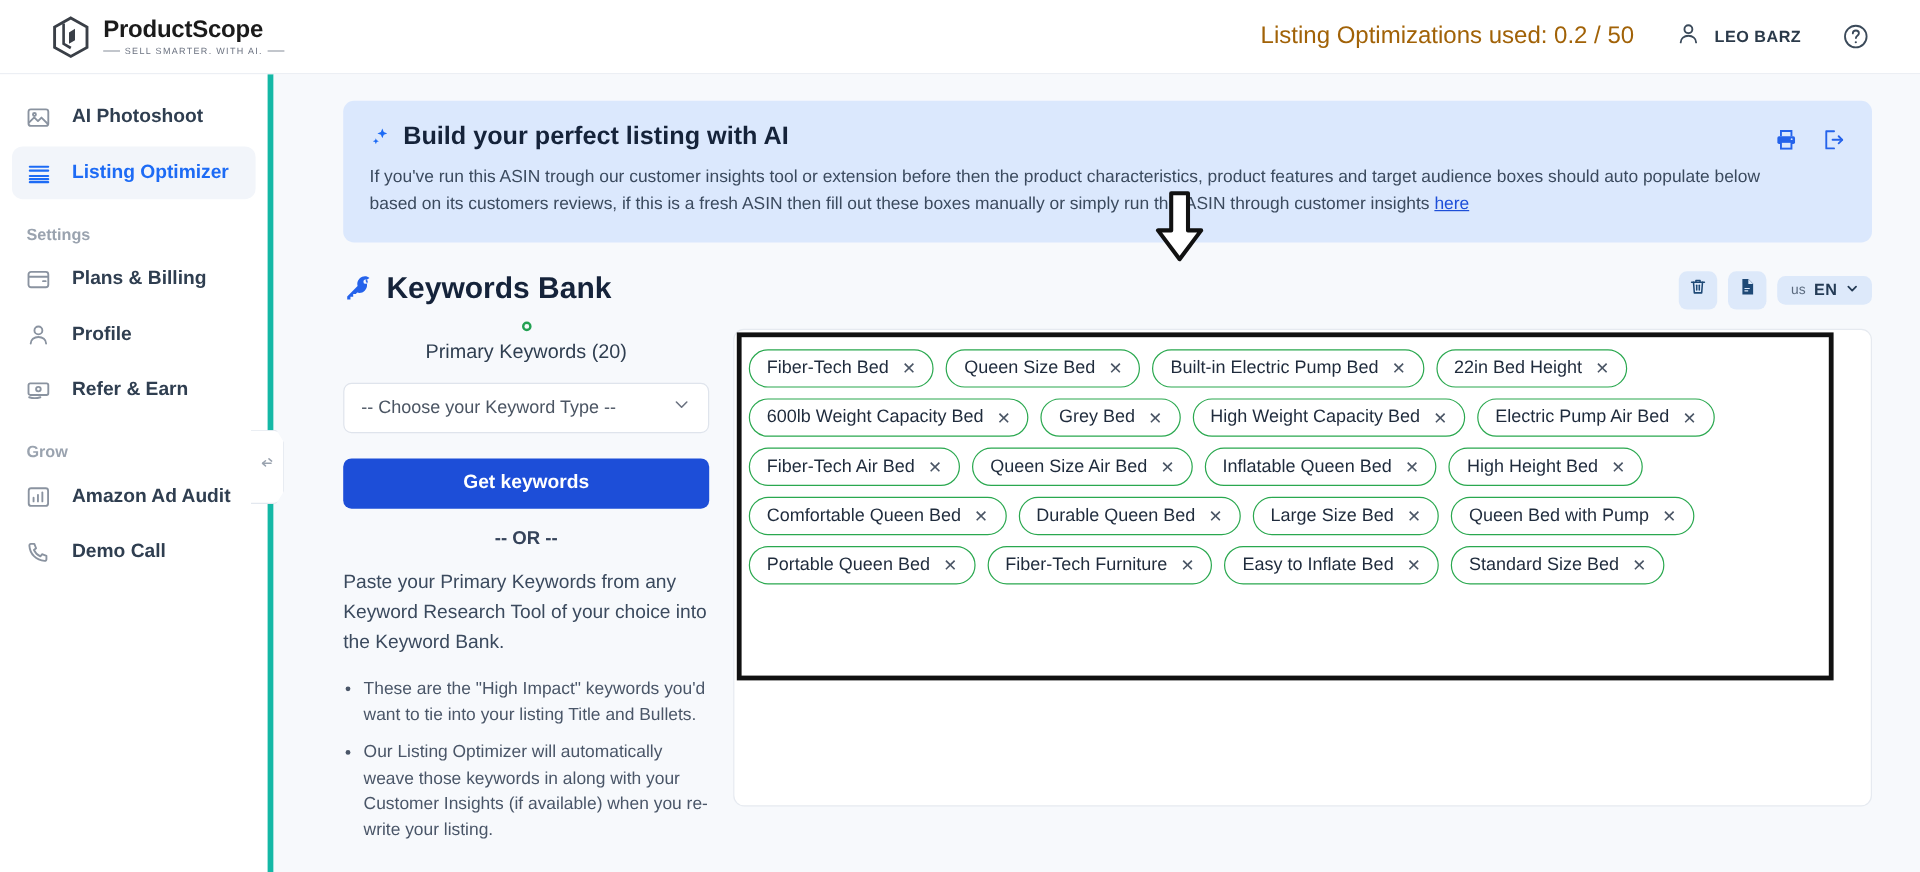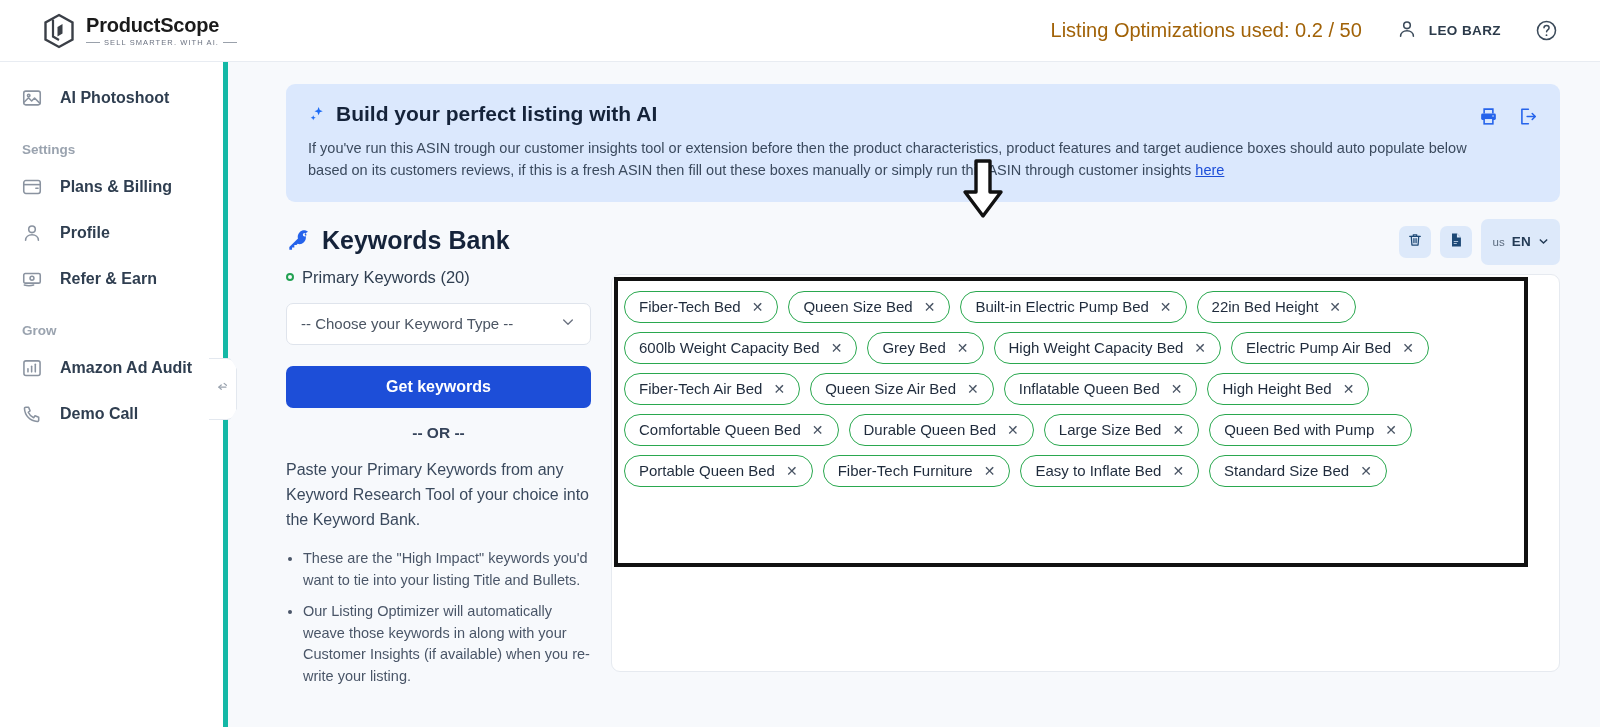--- a/index.html
+++ b/index.html
@@ -108,21 +108,21 @@
   }
   .banner-actions .bico { color: #2563eb; display: flex; cursor: pointer; }
 
   
   .cols { display: flex; gap: 20px; margin-top: 24px; }
 
   .left-col { width: 305px; min-width: 305px; }
   .kb-title-row { display: flex; align-items: center; gap: 11px; }
   .kb-title { font-size: 25px; font-weight: bold; color: #15233a; }
   .key-icon { color: #2563eb; display: flex; }
-  .pk-row { display: flex; align-items: center; gap: 8px; margin-top: 13px; }
+  .pk-row { display: flex; align-items: center; gap: 8px; margin-top: 13px; flex-direction: column; }
   .pk-dot {
     width: 8px; height: 8px; border-radius: 50%;
     border: 2px solid #22a152; background: transparent;
   }
   .pk-label { font-size: 16.5px; color: #2f3e50; }
 
   .kw-select {
     margin-top: 16px; height: 42px; width: 100%;
     background: #ffffff; border: 1px solid #dfe4ec; border-radius: 7px;
     display: flex; align-items: center; justify-content: space-between;
@@ -159,21 +159,21 @@
     display: flex; align-items: center; justify-content: flex-end;
     gap: 9px; height: 32px; margin-bottom: 16px;
   }
   .tool-btn {
     width: 32px; height: 32px; border-radius: 7px;
     background: #dde9fa; color: #1e4976;
     display: flex; align-items: center; justify-content: center;
     cursor: pointer;
   }
   .lang-btn {
-    height: 46px; border-radius: 7px; background: #dde9fa;
+    height: 24px; border-radius: 7px; background: #dde9fa;
     display: flex; align-items: center; gap: 7px;
     padding: 0 11px; cursor: pointer;
   }
   .lang-country { font-size: 11.5px; color: #5b6b7f; }
   .lang-code { font-size: 13.5px; color: #243b55; font-weight: bold; letter-spacing: 0.3px; }
   .lang-btn svg { color: #243b55; }
 
   .kw-card {
     background: #ffffff;
     border: 1px solid #e6eaf0;
@@ -268,20 +268,32 @@
         <span class="nav-ico">
           <svg width="22" height="22" viewBox="0 0 24 24" fill="none" stroke="currentColor" stroke-width="1.7">
             <rect x="3" y="4.5" width="18" height="15" rx="2.2"></rect>
             <path d="M3.6 16.4l4.6-4.6 3.4 3.4 3.2-3.2 5.6 5.6" stroke-linecap="round" stroke-linejoin="round"></path>
             <circle cx="8.4" cy="9.2" r="1.35"></circle>
           </svg>
         </span>
         <span class="nav-label">AI Photoshoot</span>
       </div>
 
+      <div class="nav-item active">
+        <span class="nav-ico">
+          <svg width="23" height="23" viewBox="0 0 24 24" fill="none" stroke="currentColor" stroke-width="1.8" stroke-linecap="round">
+            <path d="M4 6.2h16"></path>
+              <path d="M4 9.6h16"></path>
+            <path d="M4 14.2h16"></path>
+              <path d="M4 17h16"></path>
+              <path d="M4 19.6h16"></path>
+          </svg>
+        </span>
+        <span class="nav-label">Listing Optimizer</span>
+      </div>
 
       <div class="nav-section">Settings</div>
 
       <div class="nav-item">
         <span class="nav-ico">
           <svg width="22" height="22" viewBox="0 0 24 24" fill="none" stroke="currentColor" stroke-width="1.7">
             <rect x="3" y="5" width="18" height="14" rx="2.3"></rect>
             <path d="M3 9.4h18"></path>
             <path d="M16.2 13.4h2.4" stroke-linecap="round"></path>
           </svg>

